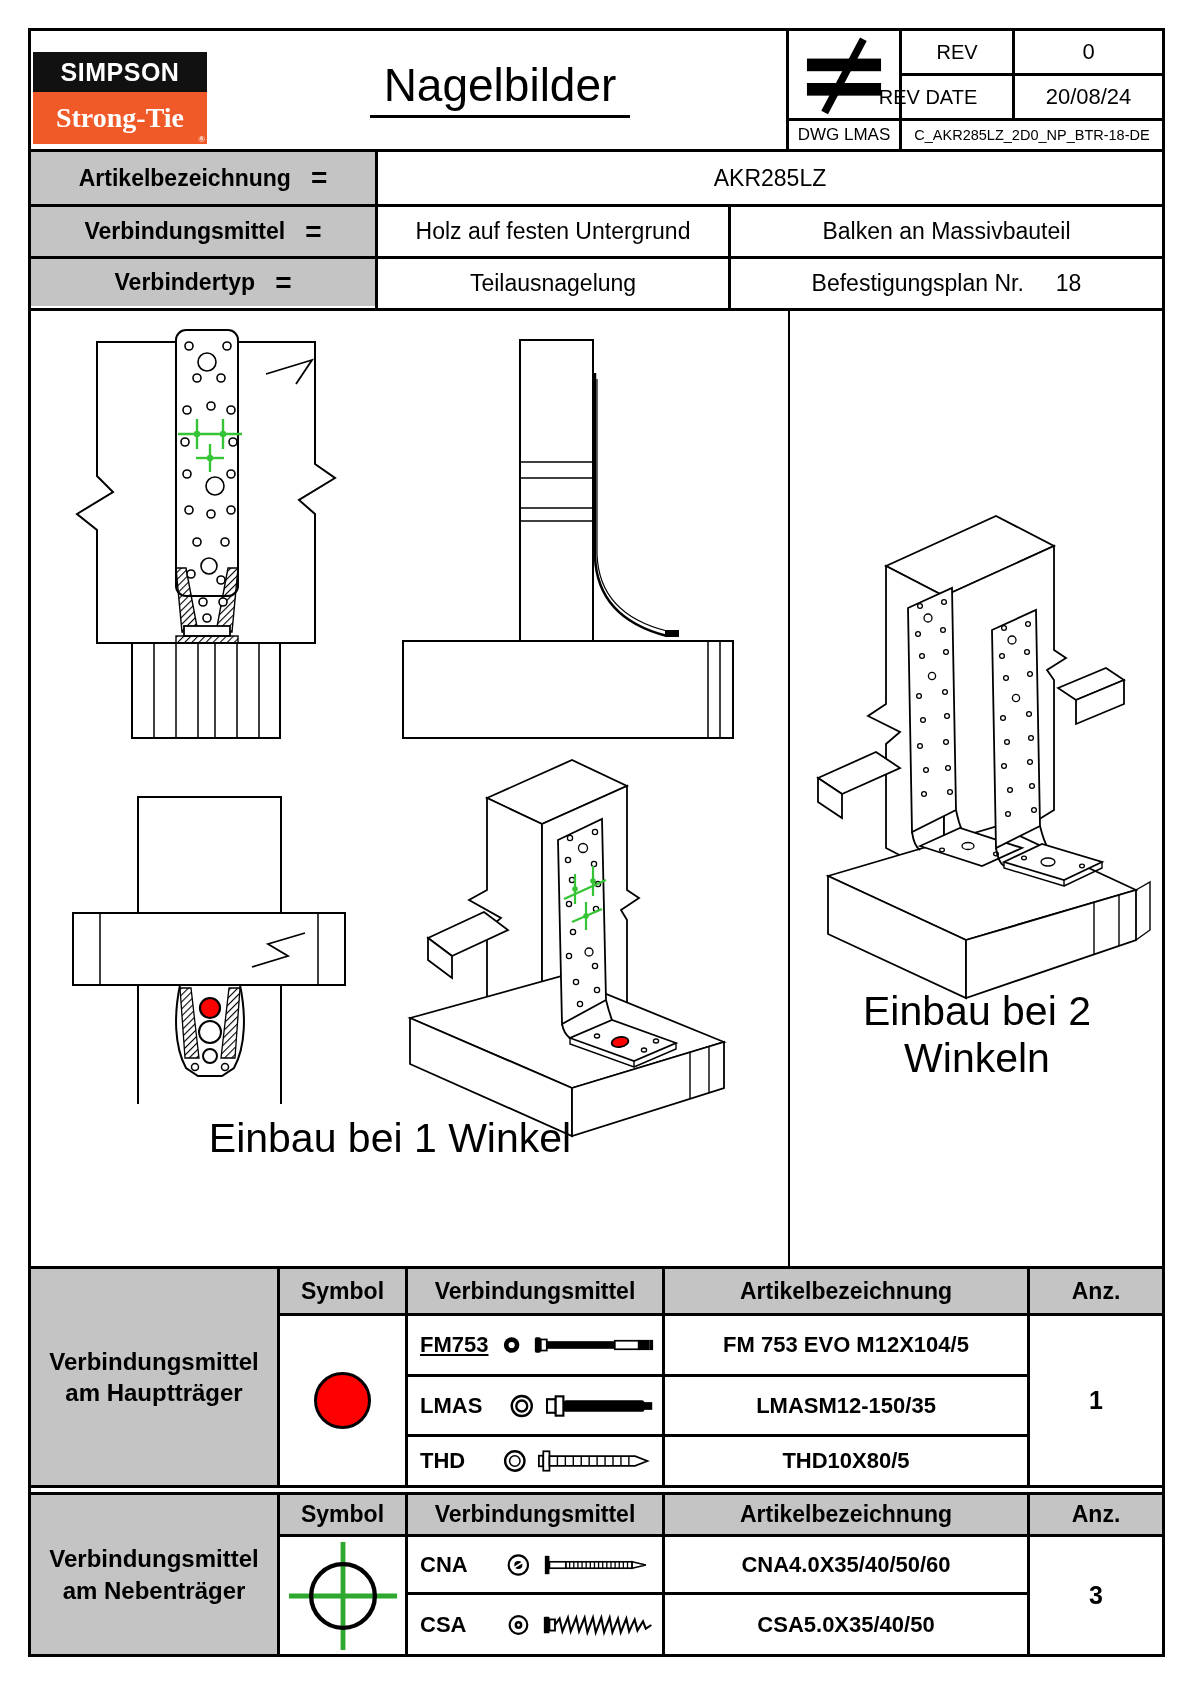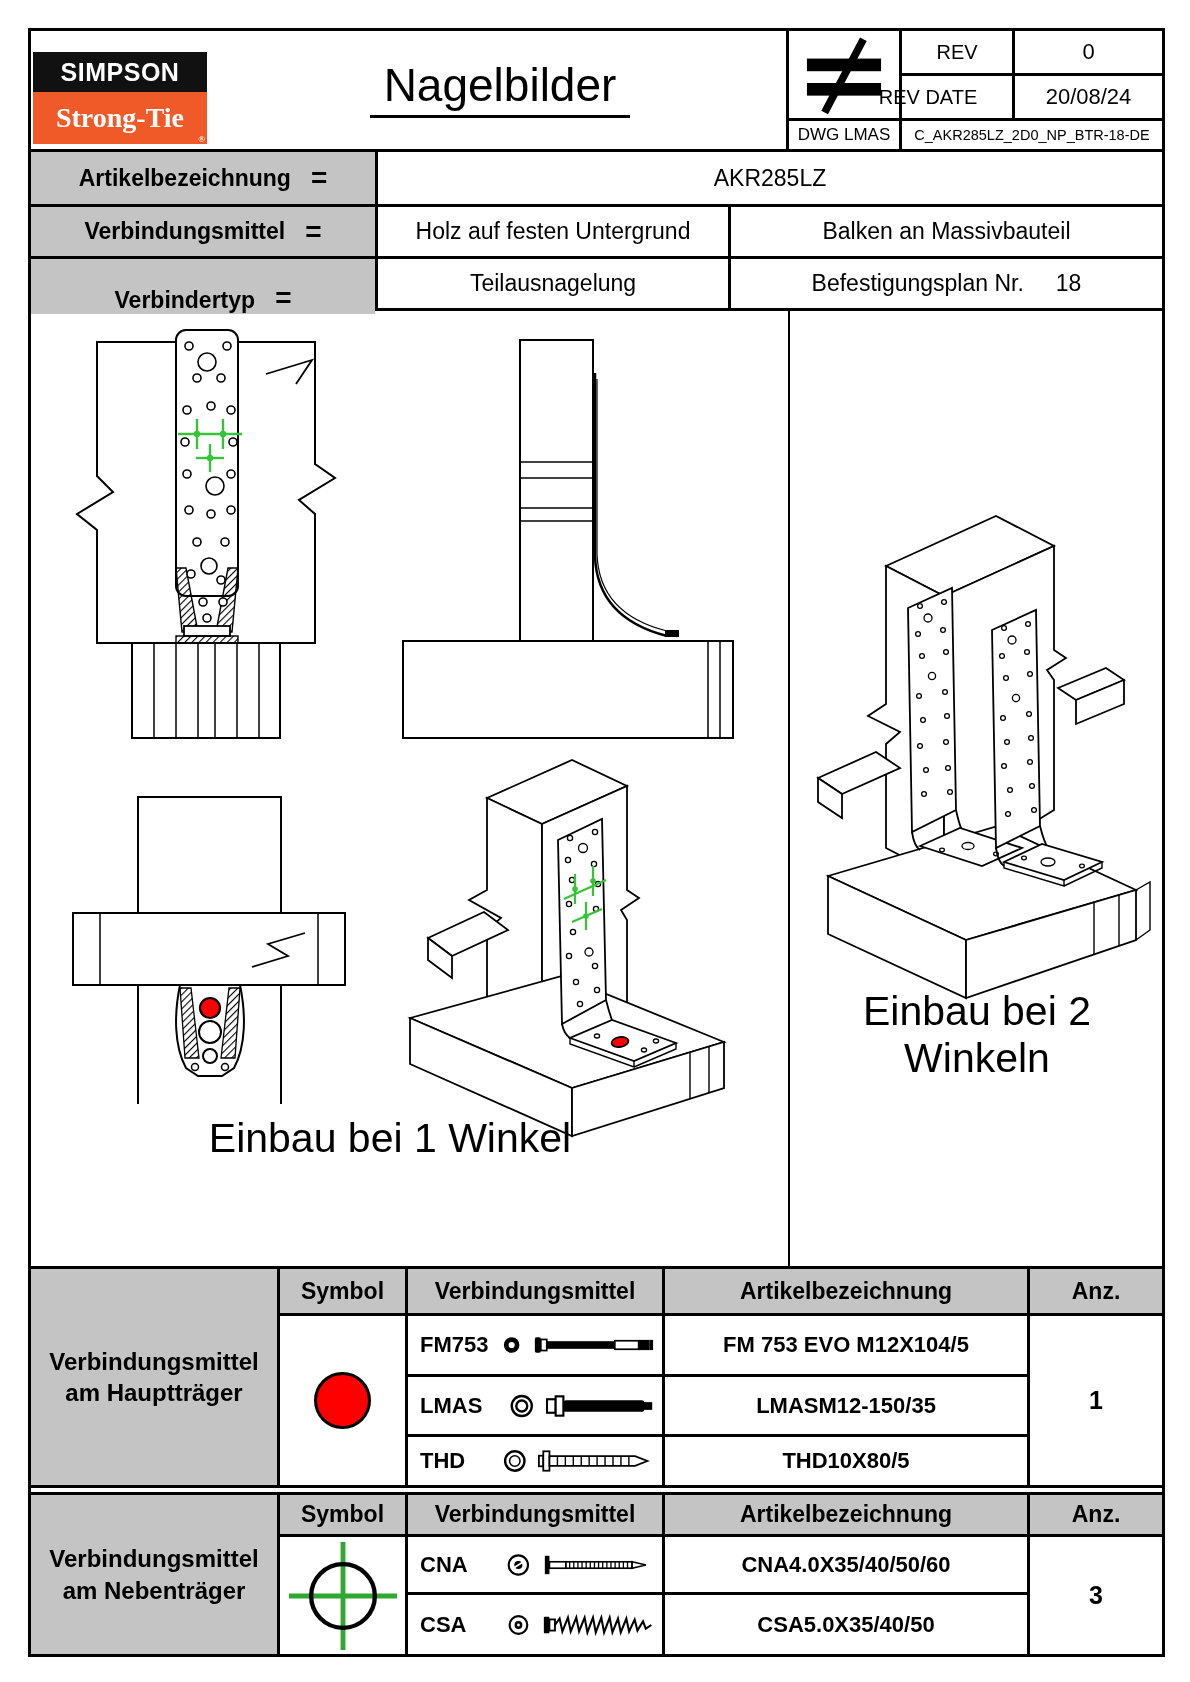--- a/index.html
+++ b/index.html
@@ -99,21 +99,21 @@
   </div>
   <div class="cell ival" style="left:378px;top:152px;width:784px;height:52px;">AKR285LZ</div>
 
   <div class="info-label" style="left:31px;top:207px;width:344px;height:49px;">
     <span class="lb">Verbindungsmittel</span>
     <span class="eq">=</span>
   </div>
   <div class="cell ival" style="left:731px;top:207px;width:431px;height:49px;">Balken an Massivbauteil</div>
   <div class="cell ival" style="left:378px;top:207px;width:350px;height:49px;">Holz auf festen Untergrund</div>
 
-  <div class="info-label" style="left:31px;top:259px;width:344px;height:55px;align-items:flex-end;">
+  <div class="info-label" style="left:31px;top:259px;width:344px;height:47px;">
     <span class="lb">Verbindertyp</span>
     <span class="eq">=</span>
   </div>
   <div class="cell ival" style="left:378px;top:259px;width:350px;height:49px;">Teilausnagelung</div>
   <div class="cell ival" style="left:731px;top:259px;width:431px;height:49px;gap:32px;">
     <span>Befestigungsplan Nr.</span>
     <span>18</span>
   </div>
 
   <div class="vthin" style="left:788px;top:311px;height:955px;"></div>
@@ -358,21 +358,21 @@
   <div class="vline" style="left:405px;top:1269px;height:216px;"></div>
   <div class="vline" style="left:662px;top:1269px;height:216px;"></div>
   <div class="vline" style="left:1027px;top:1269px;height:216px;"></div>
   <div class="hline" style="left:408px;top:1374px;width:619px;"></div>
   <div class="hline" style="left:408px;top:1434px;width:619px;"></div>
 
   <div class="cell" style="left:280px;top:1316px;width:125px;height:169px;">
     <div class="red-dot"></div>
   </div>
 
-  <div class="cell fast-row" style="left:408px;top:1316px;width:254px;height:58px;">
+  <div class="cell fast-row" style="left:408px;top:1316px;width:254px;height:58px;text-decoration:underline;">
     <span class="code">FM753</span>
     <svg width="24" height="24" viewBox="0 0 26 26">
       <circle cx="13" cy="13" r="9.5" fill="#000"></circle>
         <circle cx="13" cy="13" r="3.8" fill="#fff"></circle>
     </svg>
     <svg width="144" height="26" viewBox="0 0 150 26">
       <rect x="1" y="4" width="7" height="18" rx="2" fill="#000"></rect>
       <rect x="8" y="6.5" width="7" height="13" fill="#fff" stroke="#000" stroke-width="2"></rect>
       <rect x="15" y="8.5" width="80" height="9" fill="#000"></rect>
       <rect x="95" y="8" width="28" height="10" fill="#fff" stroke="#000" stroke-width="2"></rect>

